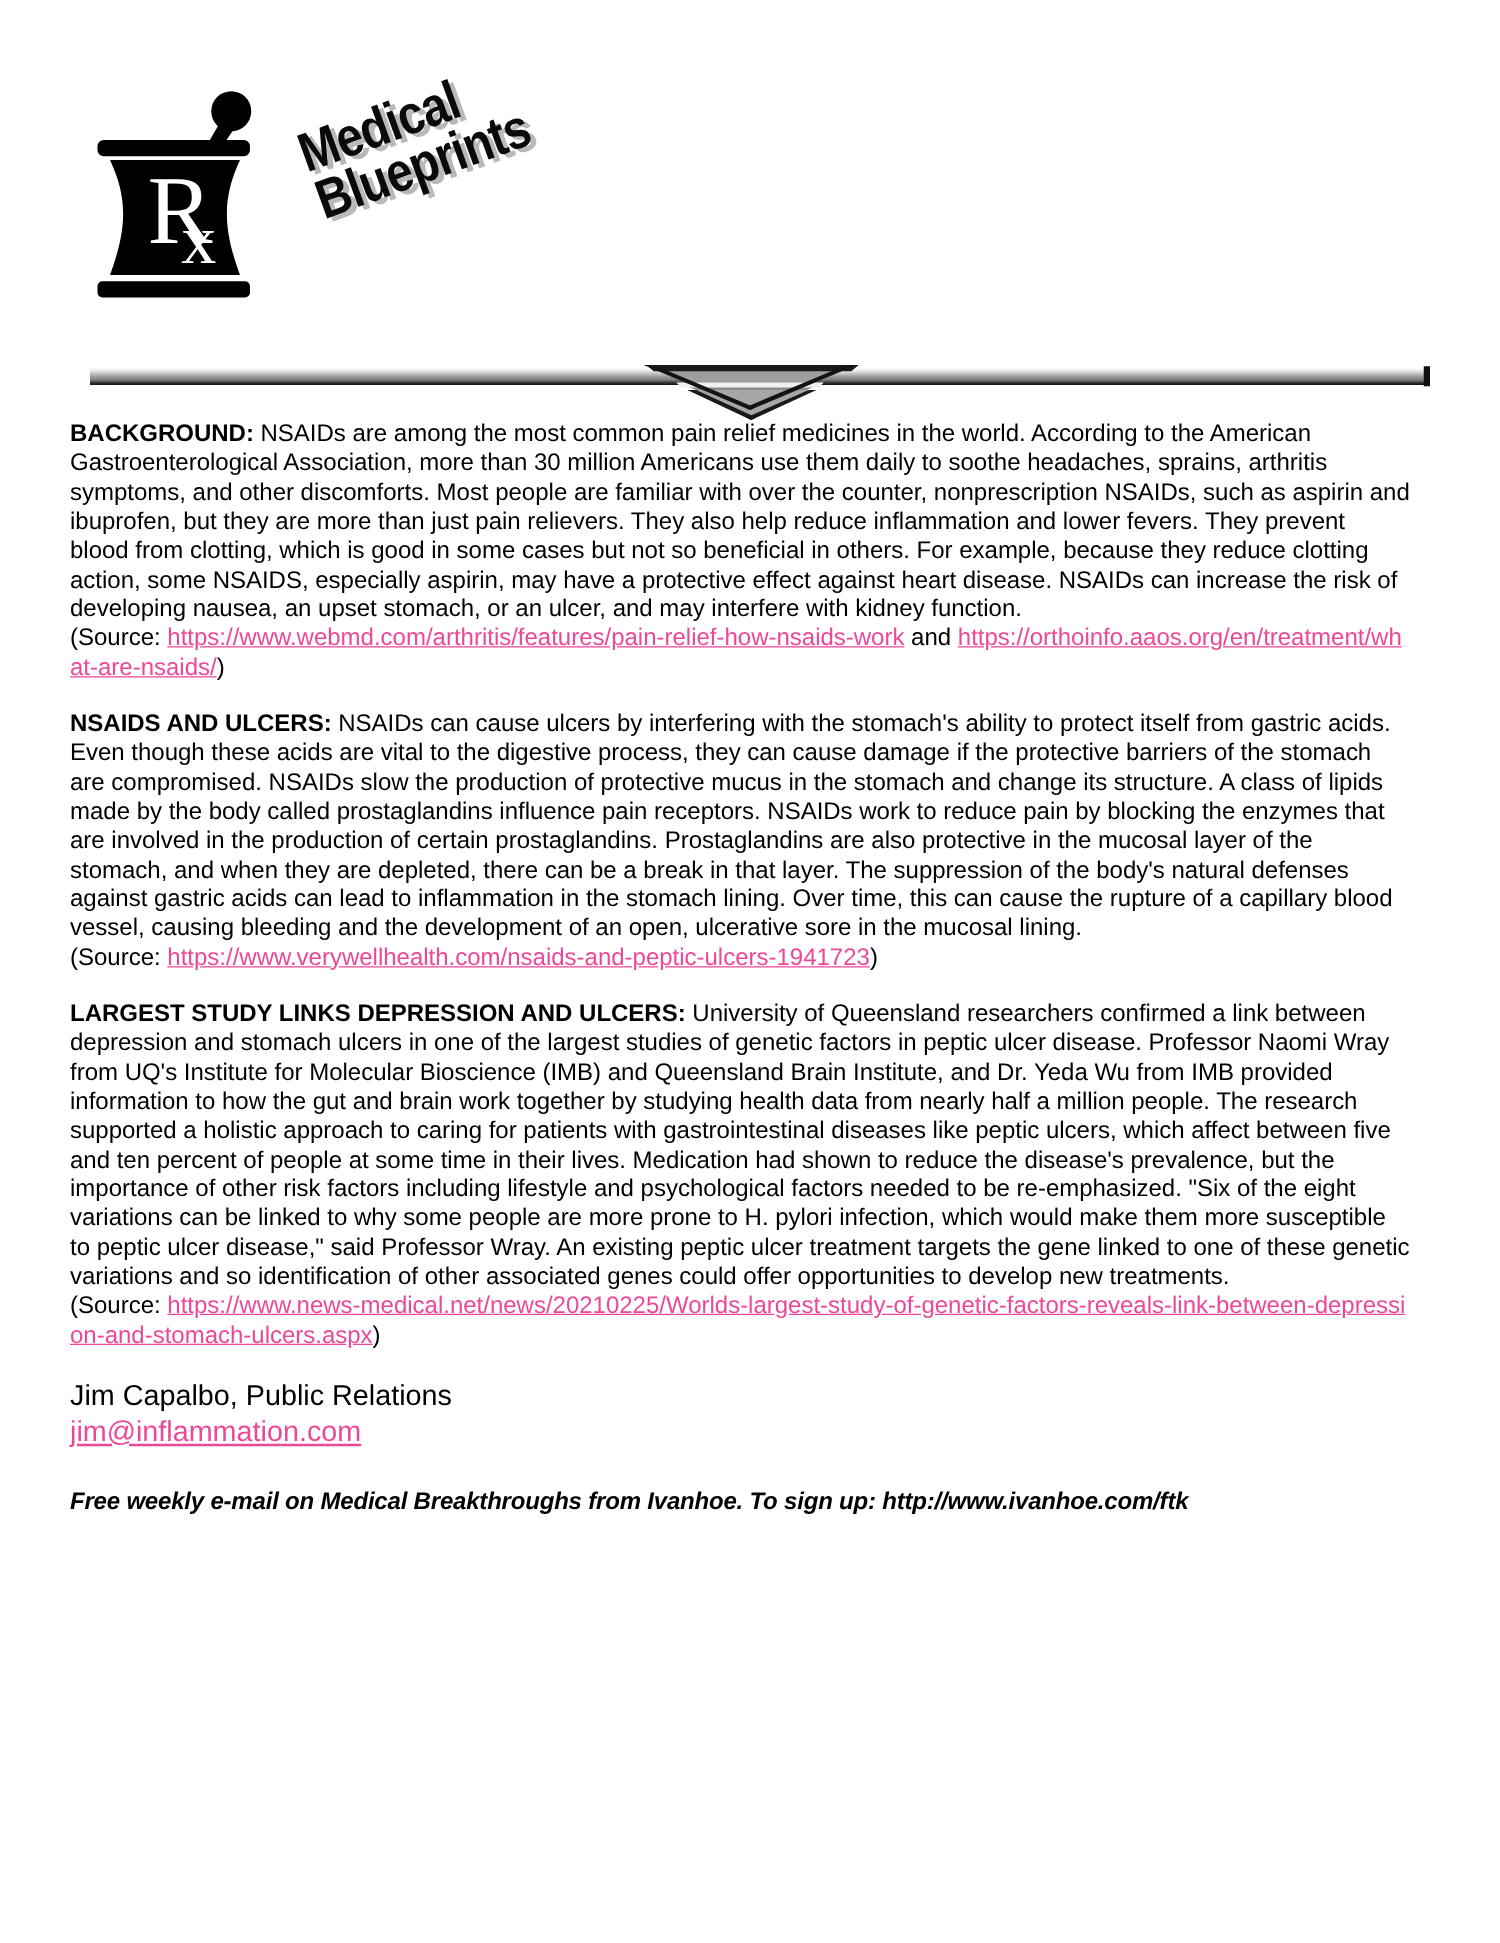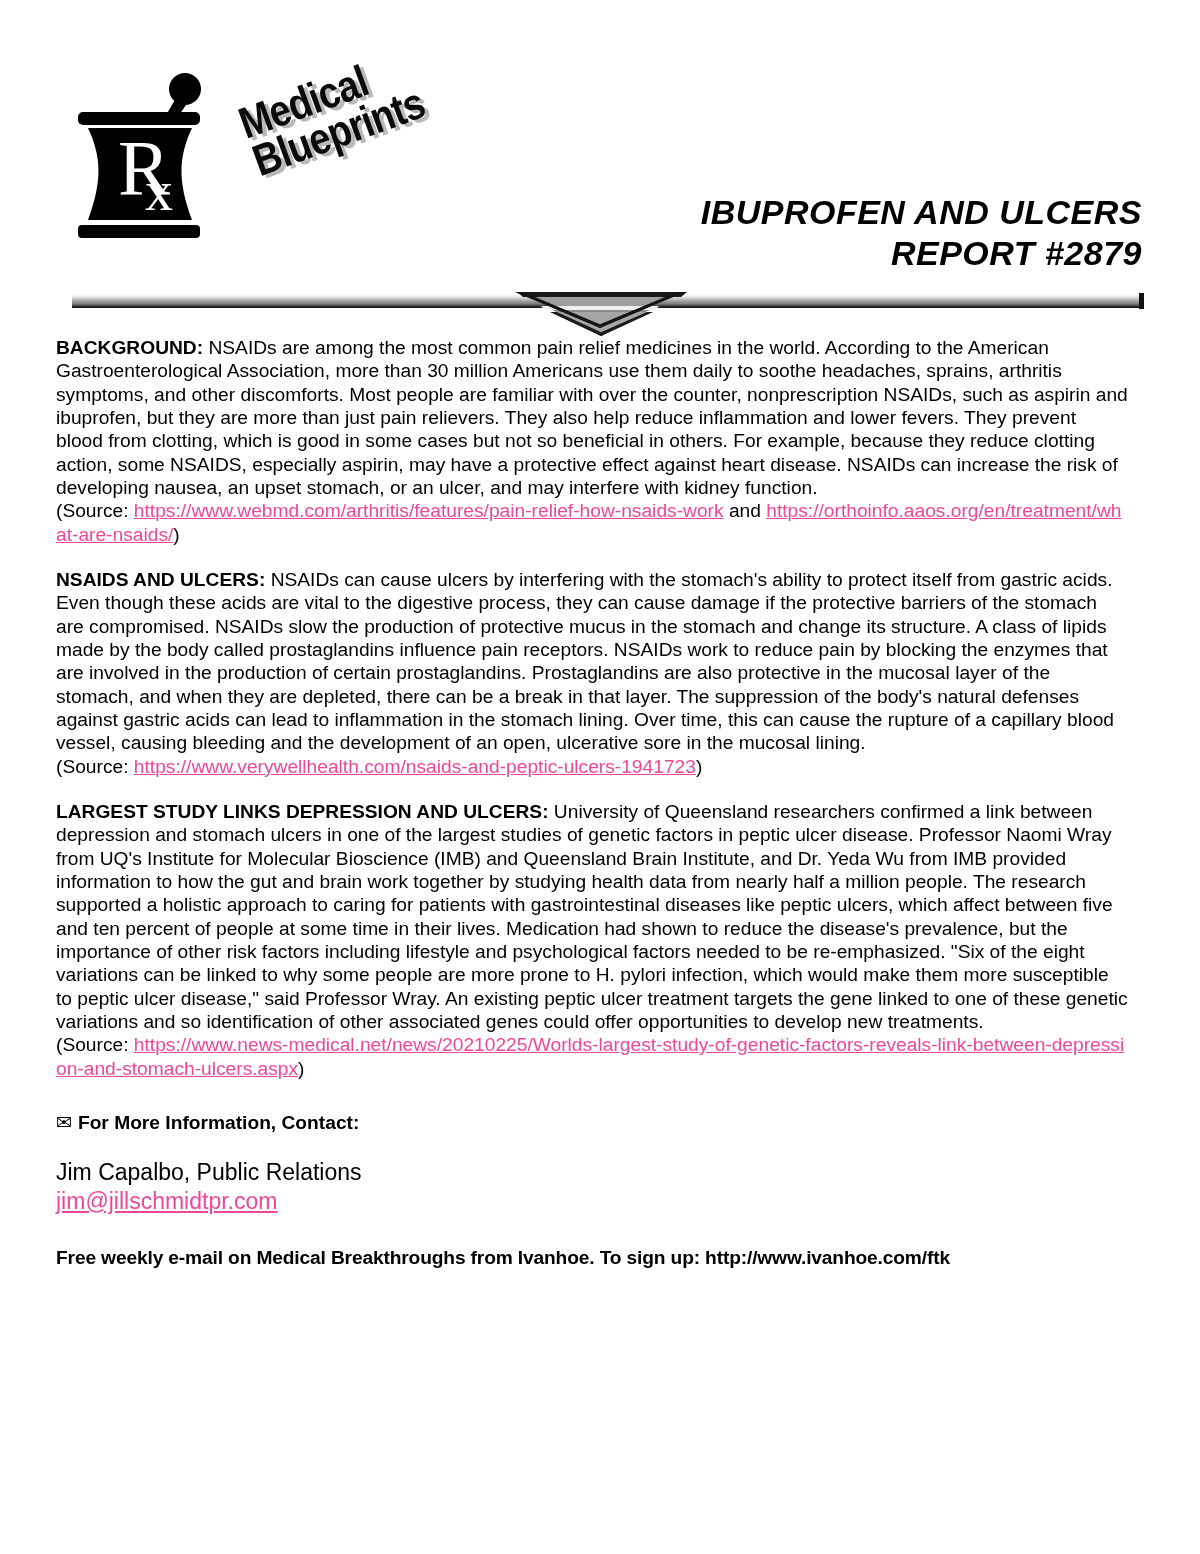--- a/index.html
+++ b/index.html
@@ -156,20 +156,21 @@
     margin: 22px 0 0 0;
     font-size: 23px;
     line-height: 1.26;
   }
   .footer-line {
     margin: 30px 0 0 0;
     font-size: 19.2px;
     font-weight: bold;
     line-height: 1.3;
     letter-spacing: -0.15px;
+    font-style: italic;
   }
 </style>
 </head>
 <body>
 
 <div class="page">
 
   <div class="header">
 
     <div class="logo-block">
@@ -191,24 +192,20 @@
       </svg>
 
       <div class="brand-wordmark">
         <div class="brand-rot">
           <div class="brand-line">Medical</div>
           <div class="brand-line">Blueprints</div>
         </div>
       </div>
     </div>
 
-    <div class="title-block">
-      <div class="doc-title">IBUPROFEN AND ULCERS</div>
-      <div class="doc-title">REPORT #2879</div>
-    </div>
   </div>
 
   <div class="divider">
     <div class="divider-bar"></div>
     <svg class="divider-orn" viewBox="0 0 190 56">
 
       <polygon points="10,8 180,8 95,44" fill="#9e9e9e"></polygon>
       <polygon points="10,8 180,8 95,11" fill="#d4d4d4"></polygon>
 
       <polygon points="12,8 182,8 176,13 18,13" fill="#1a1a1a"></polygon>
@@ -224,20 +221,19 @@
   </div>
 
   <div class="content">
 
     <p class="para"><span class="sec-head">BACKGROUND:</span><span> NSAIDs are among the most common pain relief medicines in the world. According to the American Gastroenterological Association, more than 30 million Americans use them daily to soothe headaches, sprains, arthritis symptoms, and other discomforts. Most people are familiar with over the counter, nonprescription NSAIDs, such as aspirin and ibuprofen, but they are more than just pain relievers. They also help reduce inflammation and lower fevers. They prevent blood from clotting, which is good in some cases but not so beneficial in others. For example, because they reduce clotting action, some NSAIDS, especially aspirin, may have a protective effect against heart disease. NSAIDs can increase the risk of developing nausea, an upset stomach, or an ulcer, and may interfere with kidney function.</span><br><span>(Source: </span><a class="link" href="#">https://www.webmd.com/arthritis/features/pain-relief-how-nsaids-work</a><span> and </span><a class="link" href="#">https://orthoinfo.aaos.org/en/treatment/what-are-nsaids/</a><span>)</span></p>
 
     <p class="para"><span class="sec-head">NSAIDS AND ULCERS:</span><span> NSAIDs can cause ulcers by interfering with the stomach's ability to protect itself from gastric acids. Even though these acids are vital to the digestive process, they can cause damage if the protective barriers of the stomach are compromised. NSAIDs slow the production of protective mucus in the stomach and change its structure. A class of lipids made by the body called prostaglandins influence pain receptors. NSAIDs work to reduce pain by blocking the enzymes that are involved in the production of certain prostaglandins. Prostaglandins are also protective in the mucosal layer of the stomach, and when they are depleted, there can be a break in that layer. The suppression of the body's natural defenses against gastric acids can lead to inflammation in the stomach lining. Over time, this can cause the rupture of a capillary blood vessel, causing bleeding and the development of an open, ulcerative sore in the mucosal lining.</span><br><span>(Source: </span><a class="link" href="#">https://www.verywellhealth.com/nsaids-and-peptic-ulcers-1941723</a><span>)</span></p>
 
     <p class="para"><span class="sec-head">LARGEST STUDY LINKS DEPRESSION AND ULCERS:</span><span> University of Queensland researchers confirmed a link between depression and stomach ulcers in one of the largest studies of genetic factors in peptic ulcer disease. Professor Naomi Wray from UQ's Institute for Molecular Bioscience (IMB) and Queensland Brain Institute, and Dr. Yeda Wu from IMB provided information to how the gut and brain work together by studying health data from nearly half a million people. The research supported a holistic approach to caring for patients with gastrointestinal diseases like peptic ulcers, which affect between five and ten percent of people at some time in their lives. Medication had shown to reduce the disease's prevalence, but the importance of other risk factors including lifestyle and psychological factors needed to be re-emphasized. "Six of the eight variations can be linked to why some people are more prone to H. pylori infection, which would make them more susceptible to peptic ulcer disease," said Professor Wray. An existing peptic ulcer treatment targets the gene linked to one of these genetic variations and so identification of other associated genes could offer opportunities to develop new treatments.</span><br><span>(Source: </span><a class="link" href="#">https://www.news-medical.net/news/20210225/Worlds-largest-study-of-genetic-factors-reveals-link-between-depression-and-stomach-ulcers.aspx</a><span>)</span></p>
 
-    <p class="contact-head"><span class="env-icon">✉</span><span>For More Information, Contact:</span></p>
-
-    <p class="contact-body"><span>Jim Capalbo, Public Relations</span><br><a class="link" href="#">jim@jillschmidtpr.com</a></p>
+
+    <p class="contact-body"><span>Jim Capalbo, Public Relations</span><br><a class="link" href="#">jim@inflammation.com</a></p>
 
     <p class="footer-line">Free weekly e-mail on Medical Breakthroughs from Ivanhoe. To sign up: http://www.ivanhoe.com/ftk</p>
 
   </div>
 </div>
 
 </body></html>

